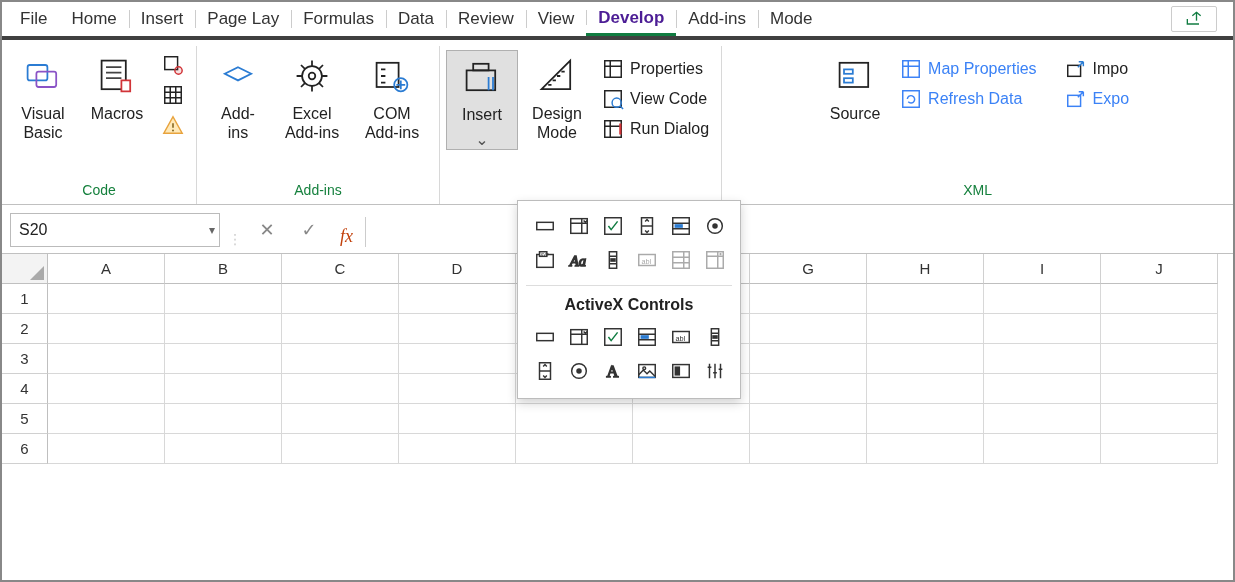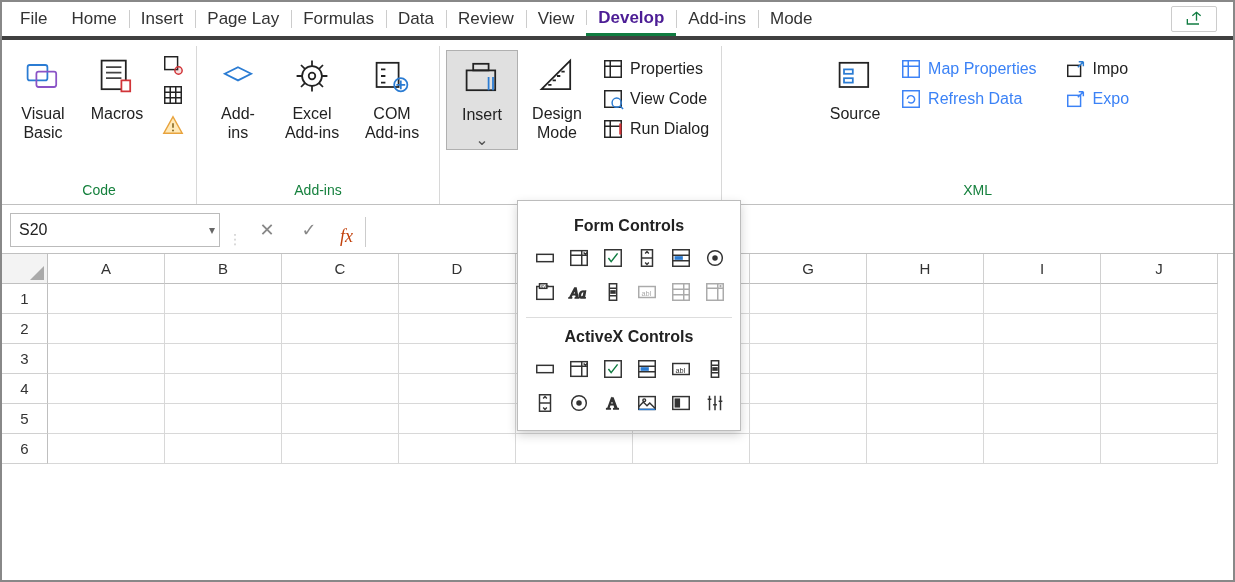--- a/index.html
+++ b/index.html
@@ -550,21 +550,20 @@
     <div class="cell"></div>
     <div class="cell"></div>
     <div class="cell"></div>
     <div class="cell"></div>
     <div class="cell"></div>
     <div class="cell"></div>
     <div class="cell"></div>
   </div>
 
 <div class="dropdown">
-  <div class="sect">Form Controls</div>
   <div class="ctrl-grid">
     <div class="ctrl">
         <svg viewBox="0 0 24 24">
           <rect x="3" y="8" width="18" height="8"></rect>
         </svg>
       </div>
     <div class="ctrl">
         <svg viewBox="0 0 24 24">
           <rect x="3" y="4" width="18" height="16"></rect>
           <path d="M3 9h18M15 4v16"></path>

